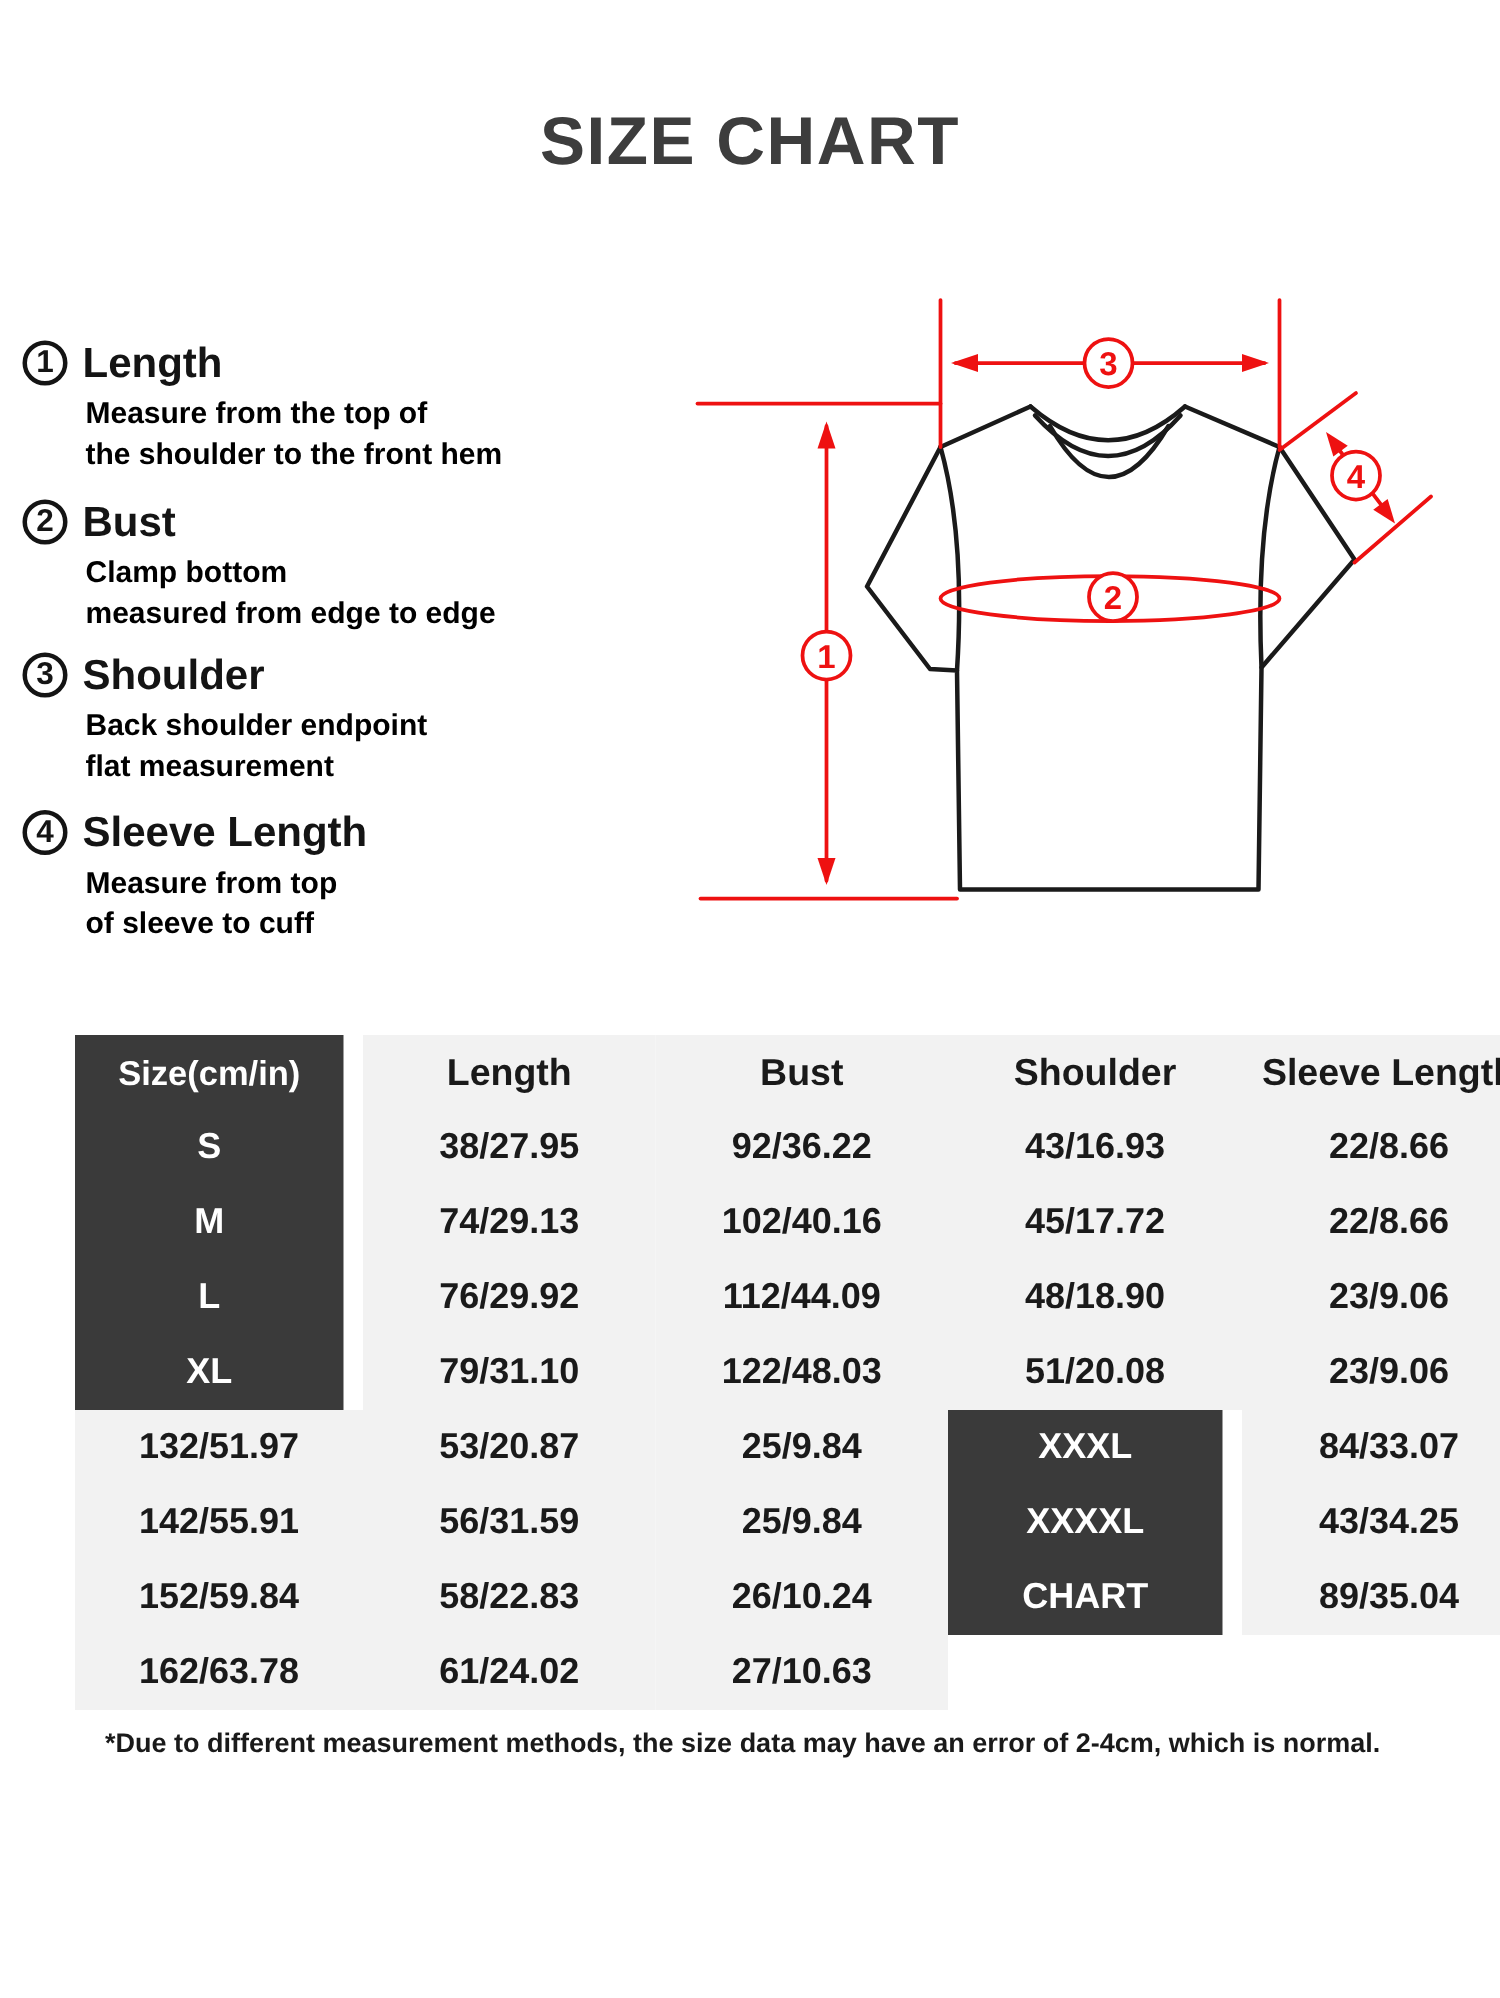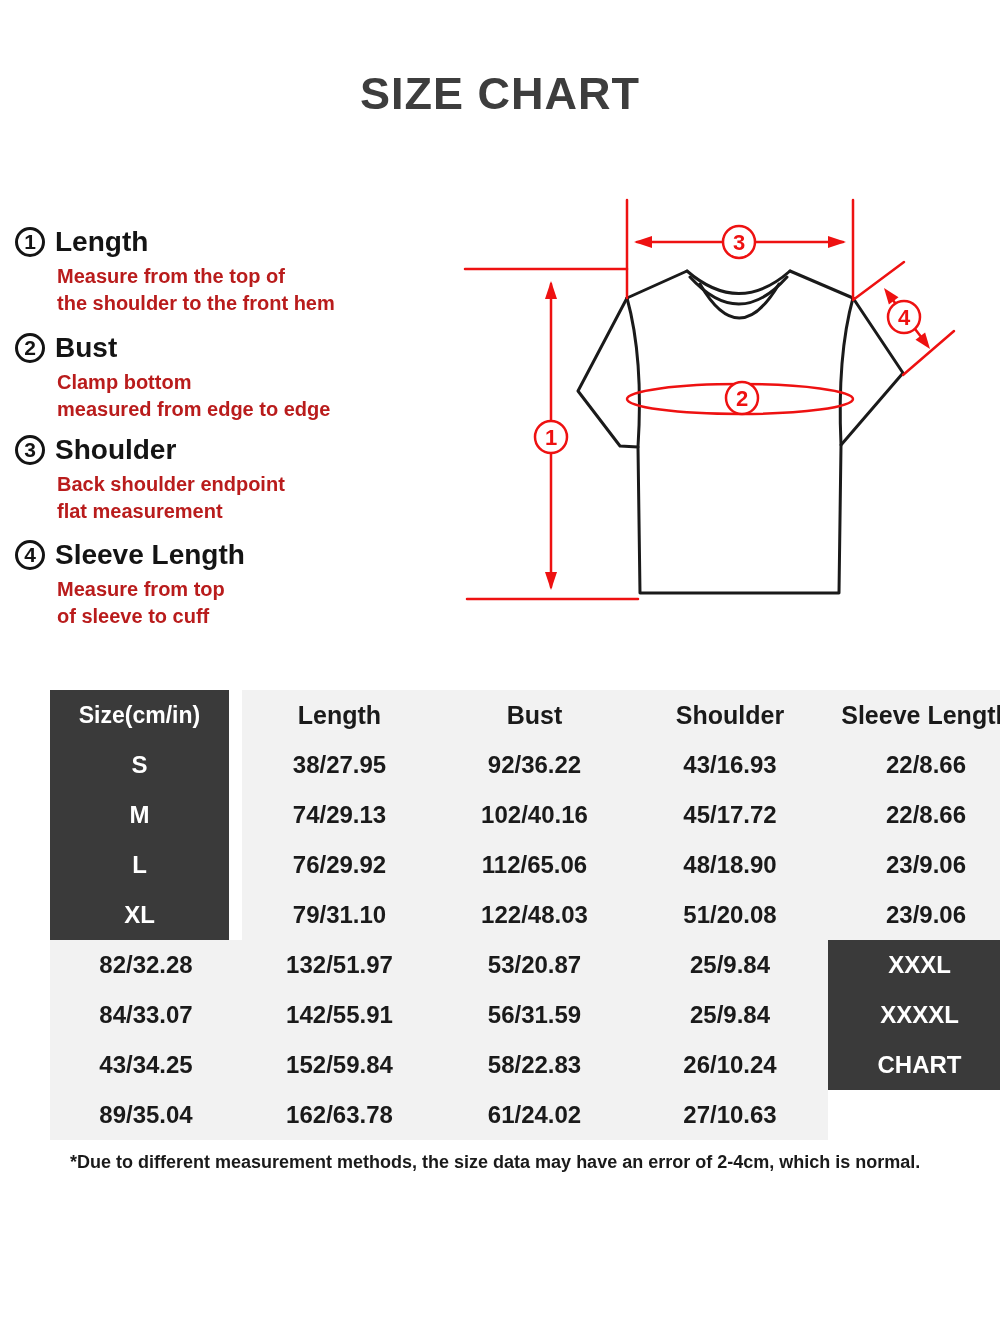--- a/index.html
+++ b/index.html
@@ -13,21 +13,21 @@
   .title{position:absolute;top:68px;left:0;width:1000px;text-align:center;
          font-size:45px;font-weight:bold;letter-spacing:1px;color:var(--title);}
 
   
   .legend-item{position:absolute;left:15px;}
   .legend-head{display:flex;align-items:center;gap:10px;}
   .badge{width:30px;height:30px;border:3px solid #141414;border-radius:50%;
          display:flex;align-items:center;justify-content:center;
          font-size:21px;font-weight:bold;color:#141414;flex:0 0 auto;}
   .legend-label{font-size:28px;font-weight:bold;color:#141414;}
-  .legend-desc{margin:5px 0 0 42px;font-size:20px;font-weight:bold;color:#b91c1c;
+  .legend-desc{margin:5px 0 0 42px;font-size:20px;font-weight:bold;color:#000000;
                line-height:27px;white-space:pre-line;}
 
   
   .diagram{position:absolute;left:440px;top:170px;width:560px;height:480px;}
   .diagram .blk{fill:none;stroke:#1a1a1a;stroke-width:3;stroke-linejoin:round;stroke-linecap:round;}
   .diagram .red{fill:none;stroke:var(--red);stroke-width:2.5;stroke-linecap:round;}
   .diagram .redfill{fill:var(--red);stroke:none;}
   .diagram .mcirc{fill:#ffffff;stroke:var(--red);stroke-width:2.5;}
   .diagram text{fill:var(--red);font-size:22px;font-weight:bold;
                 text-anchor:middle;font-family:"Liberation Sans","DejaVu Sans",sans-serif;}
@@ -162,29 +162,28 @@
       <div class="cell">92/36.22</div>
       <div class="cell">43/16.93</div>
       <div class="cell">22/8.66</div>
       <div class="cell size">M</div>
       <div class="cell">74/29.13</div>
       <div class="cell">102/40.16</div>
       <div class="cell">45/17.72</div>
       <div class="cell">22/8.66</div>
       <div class="cell size">L</div>
       <div class="cell">76/29.92</div>
-      <div class="cell">112/65.06</div>
+      <div class="cell">112/44.09</div>
       <div class="cell">48/18.90</div>
       <div class="cell">23/9.06</div>
       <div class="cell size">XL</div>
       <div class="cell">79/31.10</div>
       <div class="cell">122/48.03</div>
       <div class="cell">51/20.08</div>
       <div class="cell">23/9.06</div>
-      <div class="cell">82/32.28</div>
       <div class="cell">132/51.97</div>
       <div class="cell">53/20.87</div>
       <div class="cell">25/9.84</div>
       <div class="cell size">XXXL</div>
       <div class="cell">84/33.07</div>
       <div class="cell">142/55.91</div>
       <div class="cell">56/31.59</div>
       <div class="cell">25/9.84</div>
       <div class="cell size">XXXXL</div>
       <div class="cell">43/34.25</div>

